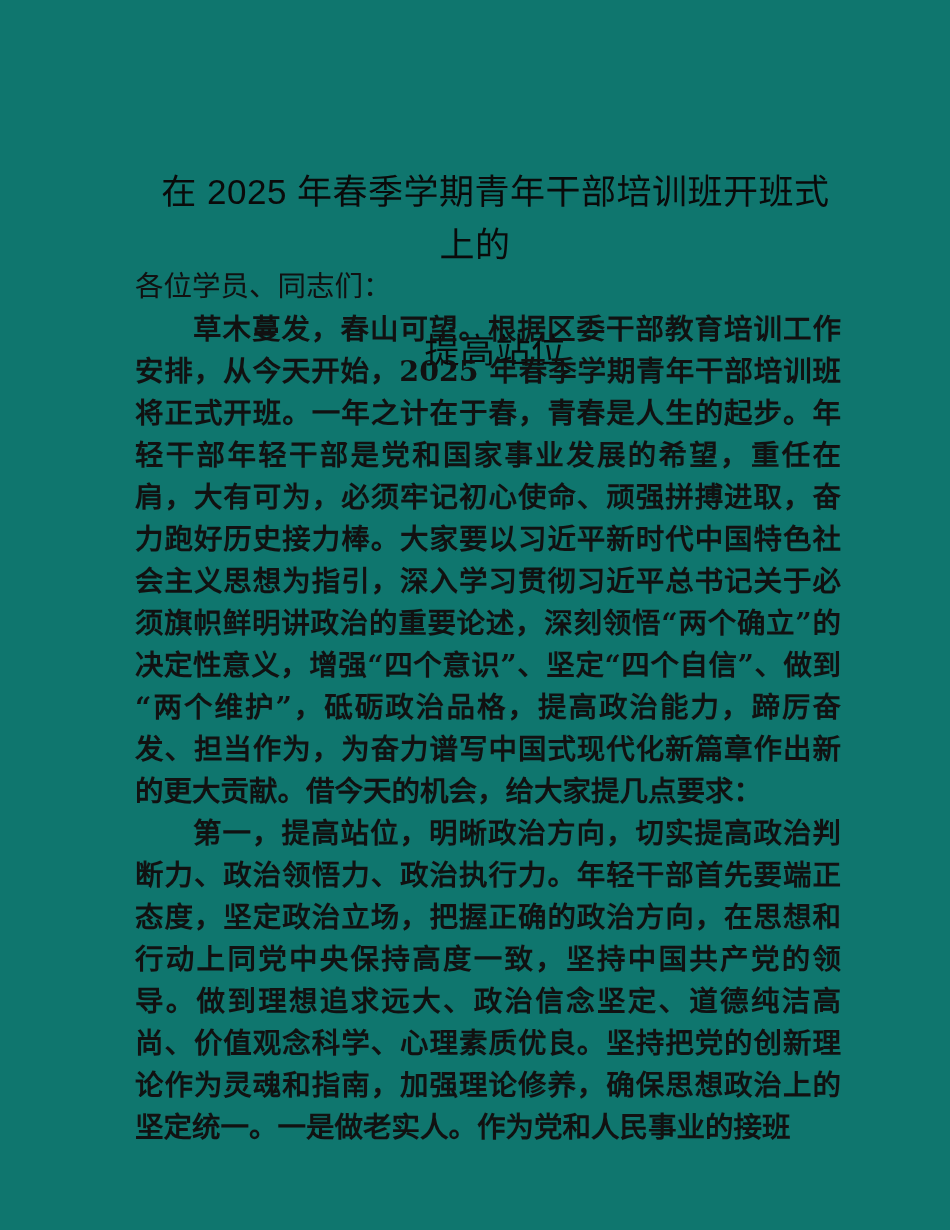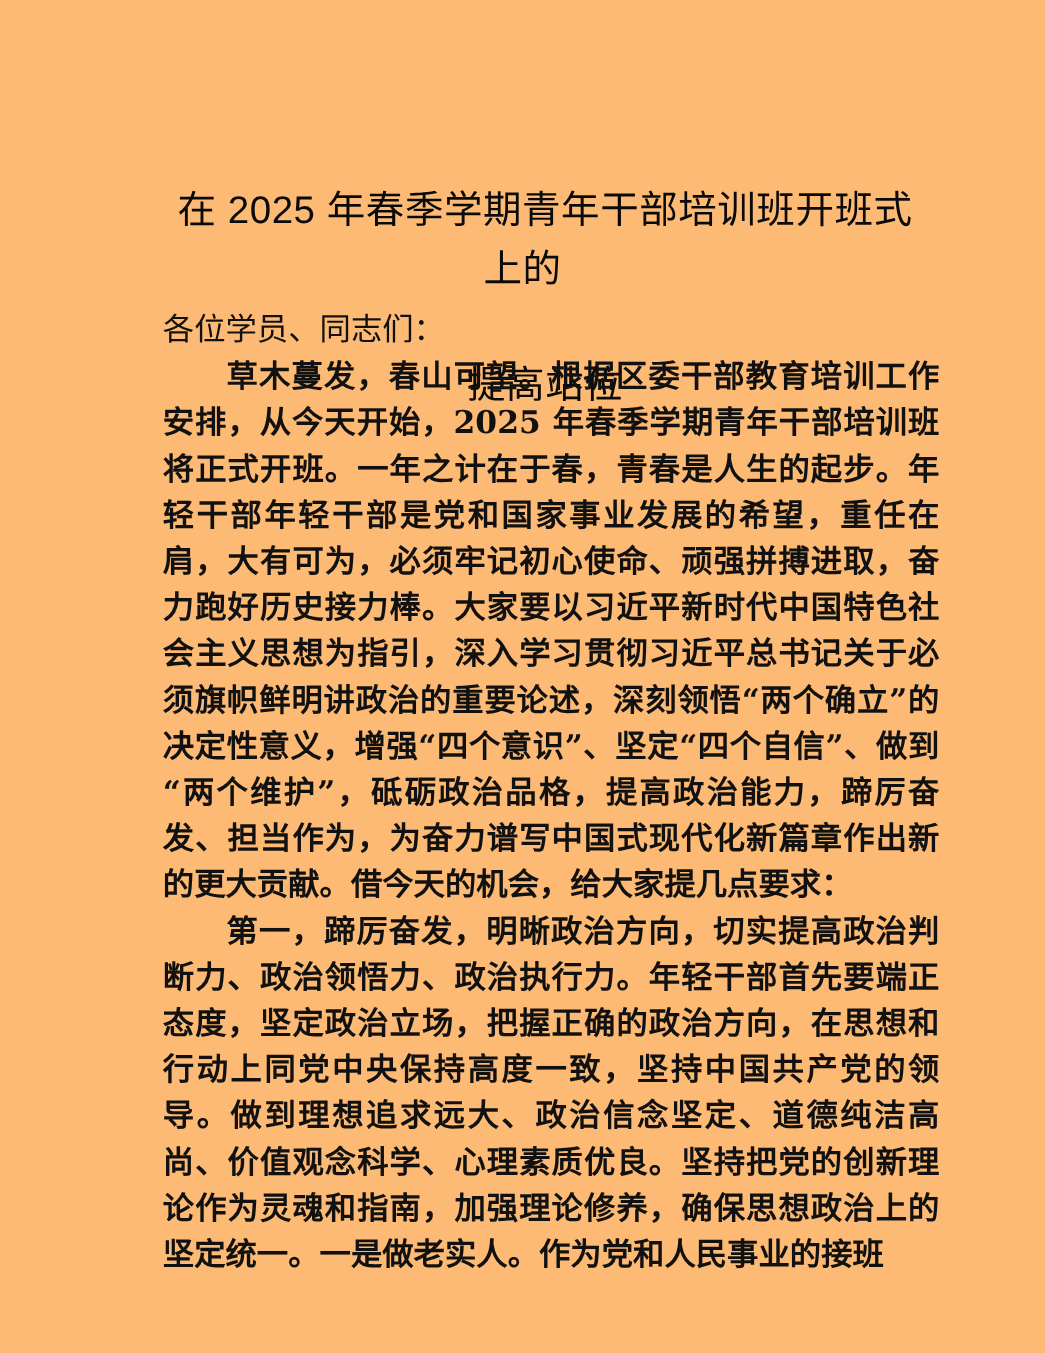--- a/index.html
+++ b/index.html
@@ -15,21 +15,21 @@
     overflow: hidden;
     font-family: "Liberation Serif", "DejaVu Serif", serif;
     color: #000000;
     -webkit-font-smoothing: antialiased;
   }
 
   .page {
     position: relative;
     width: 950px;
     height: 1230px;
-    background: #fdba74;
+    background: #0f766e;
     box-sizing: border-box;
     padding: 0;
   }
 
   
   .doc-title {
     margin: 0;
     padding: 0 120px;
     padding-top: 112px;
     text-align: center;
@@ -37,21 +37,21 @@
     font-weight: 500;
     font-size: 35px;
     line-height: 53px;
     letter-spacing: 0.5px;
     color: #0a0a0a;
     white-space: pre-wrap;
   }
 
   
   .body-block {
-    margin: 17px;
+    margin: 4px;
     padding: 0;
     position: absolute;
     left: 131px;
     top: 262px;
     width: 706px;
   }
 
   .para {
     margin: 0 0 0 0;
     font-family: "DejaVu Serif", "Liberation Serif", serif;
@@ -89,17 +89,17 @@
     <span>在 2025 年春季学期青年干部培训班开班式上的</span><br>
     <span>提高站位</span>
   </h1>
 
   <div class="body-block">
 
     <p class="para">各位学员、同志们：</p>
 
     <p class="para indent">草木蔓发，春山可望。根据区委干部教育培训工作安排，从今天开始，2025 年春季学期青年干部培训班将正式开班。一年之计在于春，青春是人生的起步。年轻干部年轻干部是党和国家事业发展的希望，重任在肩，大有可为，必须牢记初心使命、顽强拼搏进取，奋力跑好历史接力棒。大家要以习近平新时代中国特色社会主义思想为指引，深入学习贯彻习近平总书记关于必须旗帜鲜明讲政治的重要论述，深刻领悟“两个确立”的决定性意义，增强“四个意识”、坚定“四个自信”、做到“两个维护”，砥砺政治品格，提高政治能力，蹄厉奋发、担当作为，为奋力谱写中国式现代化新篇章作出新的更大贡献。借今天的机会，给大家提几点要求：</p>
 
-    <p class="para indent">第一，蹄厉奋发，明晰政治方向，切实提高政治判断力、政治领悟力、政治执行力。年轻干部首先要端正态度，坚定政治立场，把握正确的政治方向，在思想和行动上同党中央保持高度一致，坚持中国共产党的领导。做到理想追求远大、政治信念坚定、道德纯洁高尚、价值观念科学、心理素质优良。坚持把党的创新理论作为灵魂和指南，加强理论修养，确保思想政治上的坚定统一。一是做老实人。作为党和人民事业的接班</p>
+    <p class="para indent">第一，提高站位，明晰政治方向，切实提高政治判断力、政治领悟力、政治执行力。年轻干部首先要端正态度，坚定政治立场，把握正确的政治方向，在思想和行动上同党中央保持高度一致，坚持中国共产党的领导。做到理想追求远大、政治信念坚定、道德纯洁高尚、价值观念科学、心理素质优良。坚持把党的创新理论作为灵魂和指南，加强理论修养，确保思想政治上的坚定统一。一是做老实人。作为党和人民事业的接班</p>
 
   </div>
 
 </div>
 
 </body></html>

